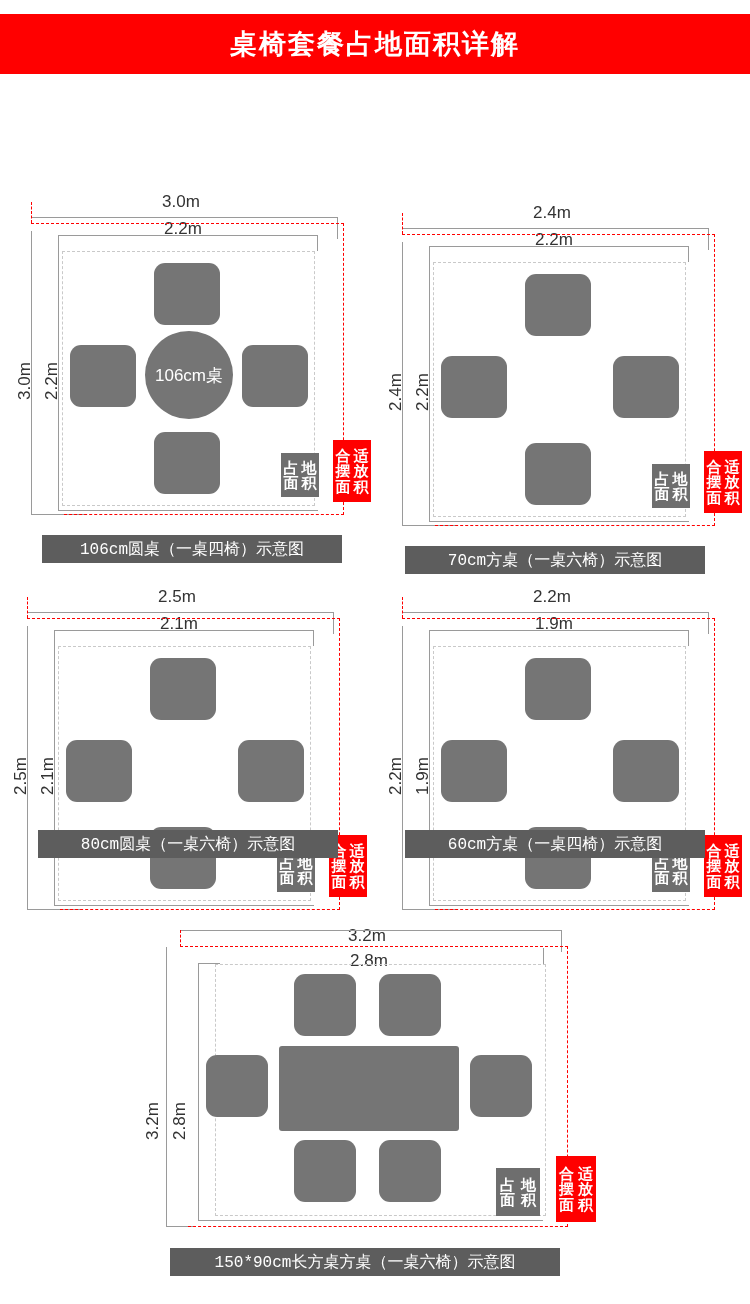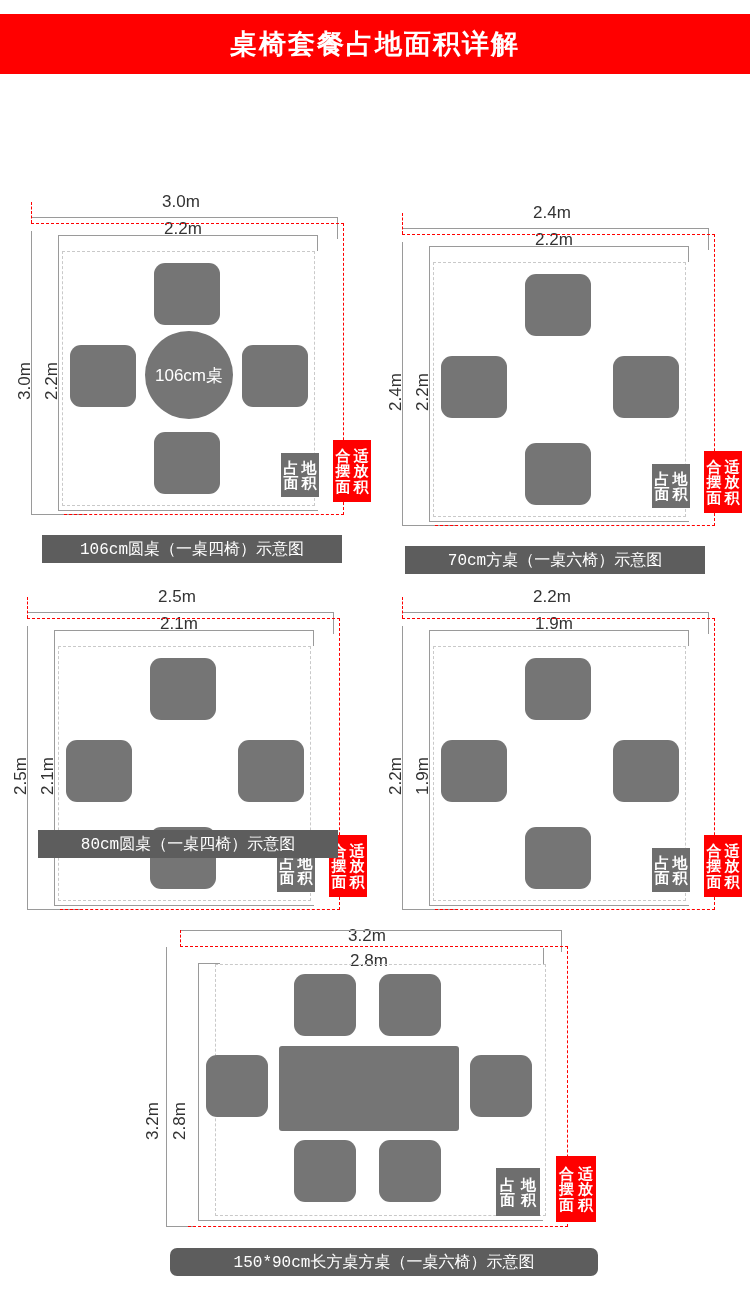--- a/index.html
+++ b/index.html
@@ -263,21 +263,21 @@
     </div>
     <div class="badge badge-red" style="left:329px; top:345px; width:38px; height:62px;">
       <span>合</span>
       <span>适</span>
       <span>摆</span>
       <span>放</span>
       <span>面</span>
       <span>积</span>
     </div>
 
-    <div class="caption" style="left:38px; top:340px; width:300px;">80cm圆桌（一桌四椅）示意图</div>
+    <div class="caption" style="left:38px; top:340px; width:300px;">80cm圆桌（一桌六椅）示意图</div>
   </div>
 
   <div class="card" style="left:375px; top:490px; width:375px; height:385px;">
 
     <div class="dim" style="left:158px; top:98px;">2.2m</div>
     <div class="dim" style="left:160px; top:125px;">1.9m</div>
     <div class="dim dim-v" style="left:12px; top:305px;">2.2m</div>
     <div class="dim dim-v" style="left:39px; top:305px;">1.9m</div>
 
     <div class="hline" style="left:27px; top:122px; width:307px;"></div>
@@ -310,20 +310,21 @@
     </div>
     <div class="badge badge-red" style="left:329px; top:345px; width:38px; height:62px;">
       <span>合</span>
       <span>适</span>
       <span>摆</span>
       <span>放</span>
       <span>面</span>
       <span>积</span>
     </div>
 
+    <div class="caption" style="left:30px; top:340px; width:300px;">60cm方桌（一桌四椅）示意图</div>
   </div>
 
   <div class="card" style="left:130px; top:900px; width:500px; height:400px;">
 
     <div class="dim" style="left:218px; top:27px;">3.2m</div>
     <div class="dim" style="left:220px; top:52px;">2.8m</div>
     <div class="dim dim-v" style="left:14px; top:240px;">3.2m</div>
     <div class="dim dim-v" style="left:41px; top:240px;">2.8m</div>
 
     <div class="hline" style="left:50px; top:30px; width:382px;"></div>
@@ -360,16 +361,16 @@
     </div>
     <div class="badge badge-red" style="left:426px; top:256px; width:40px; height:66px;">
       <span>合</span>
       <span>适</span>
       <span>摆</span>
       <span>放</span>
       <span>面</span>
       <span>积</span>
     </div>
 
-    <div class="caption" style="left:40px; top:348px; width:428px;border-radius:7px;">150*90cm长方桌方桌（一桌六椅）示意图</div>
+    <div class="caption" style="left:40px; top:348px; width:390px;">150*90cm长方桌方桌（一桌六椅）示意图</div>
   </div>
 
 </div>
 
 </body></html>

